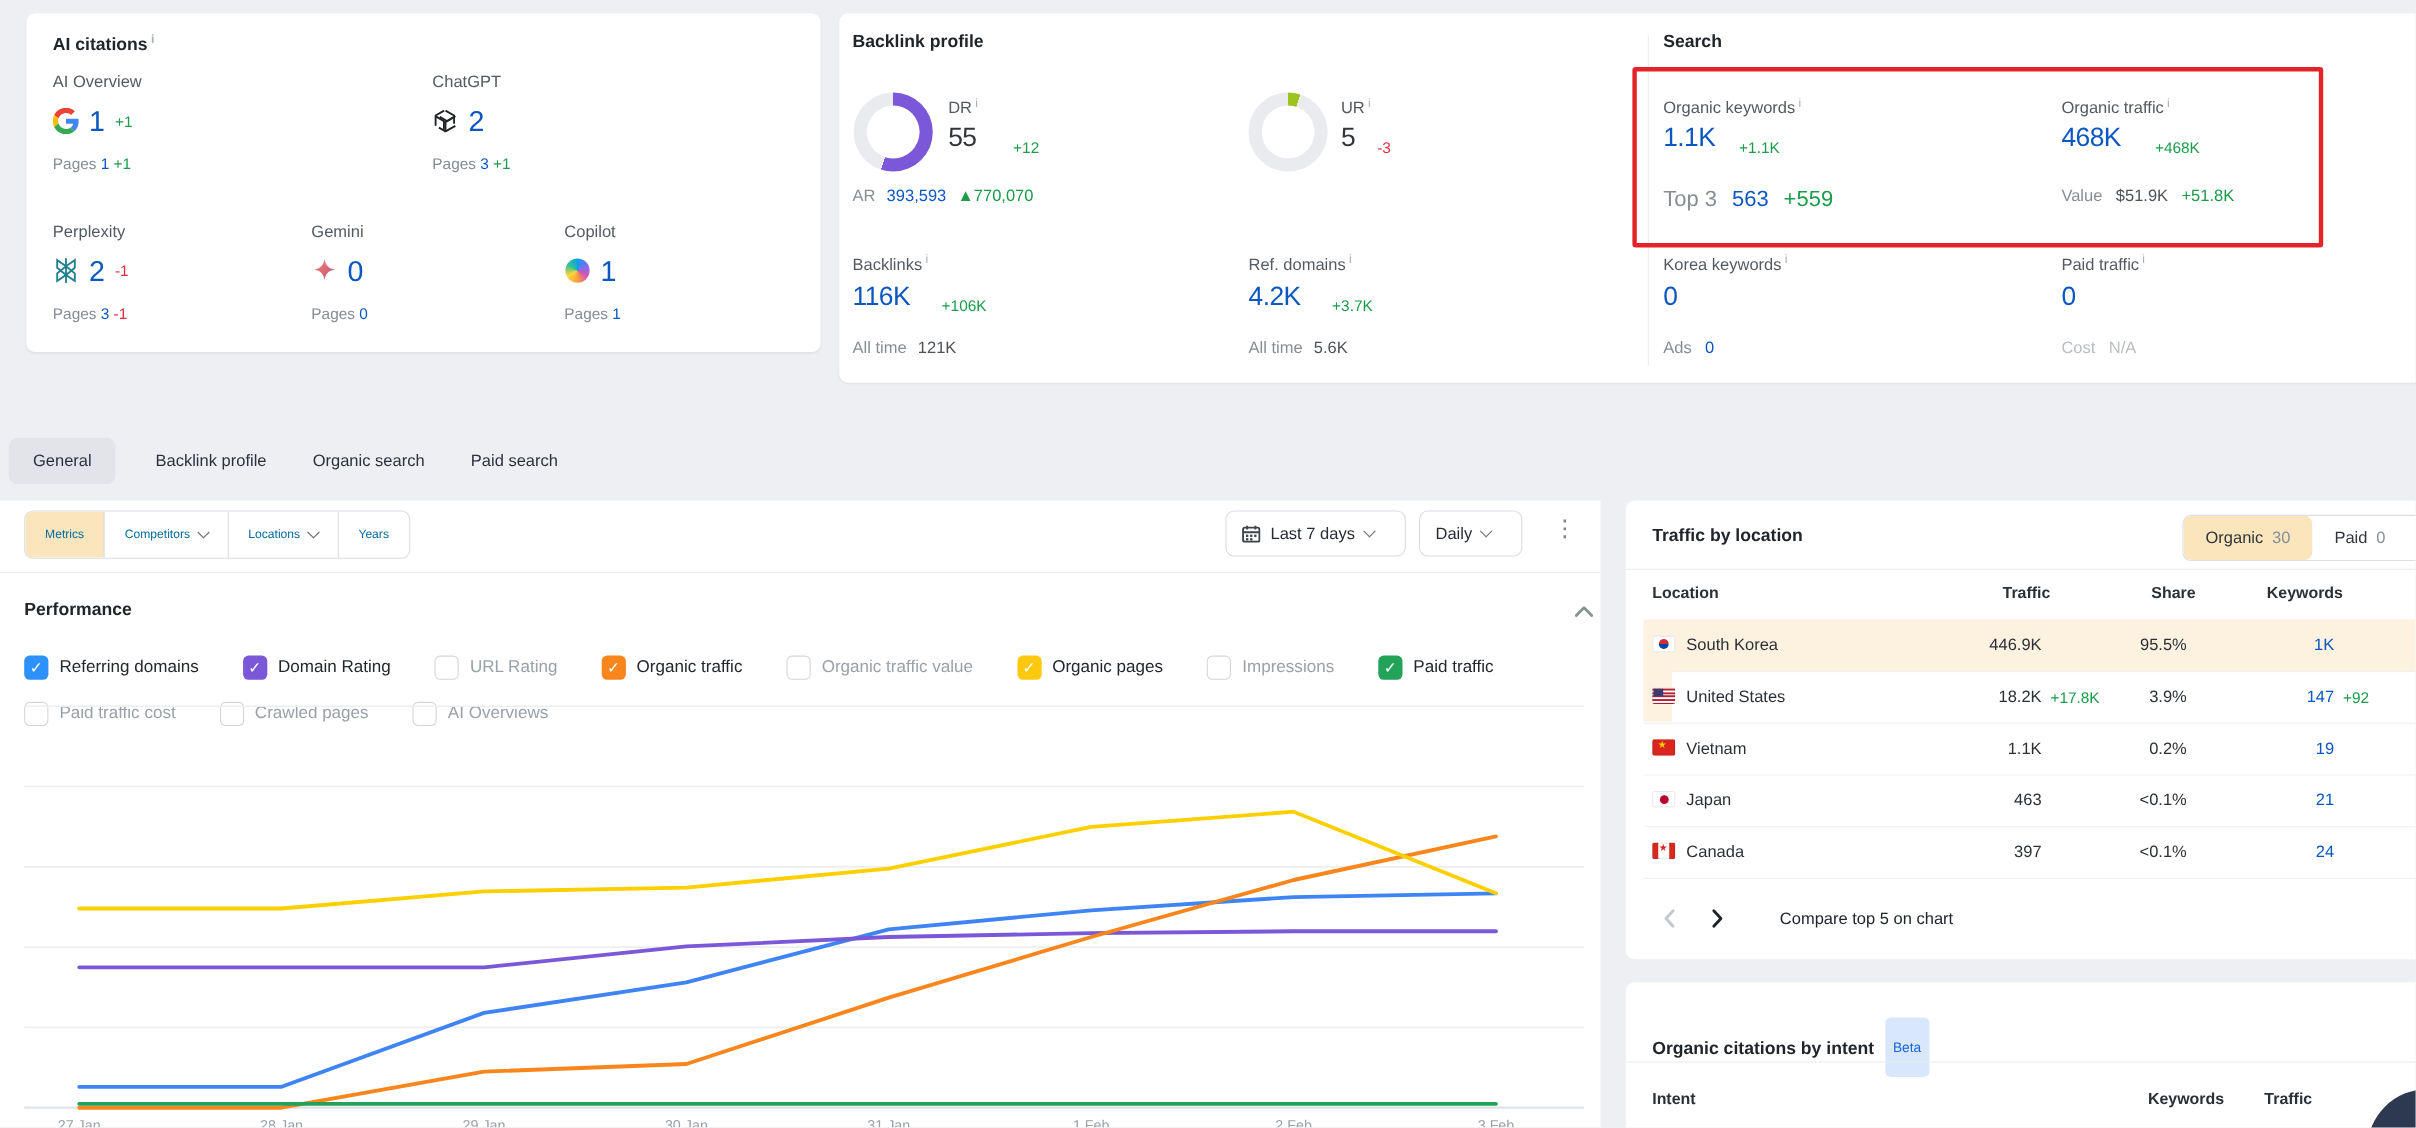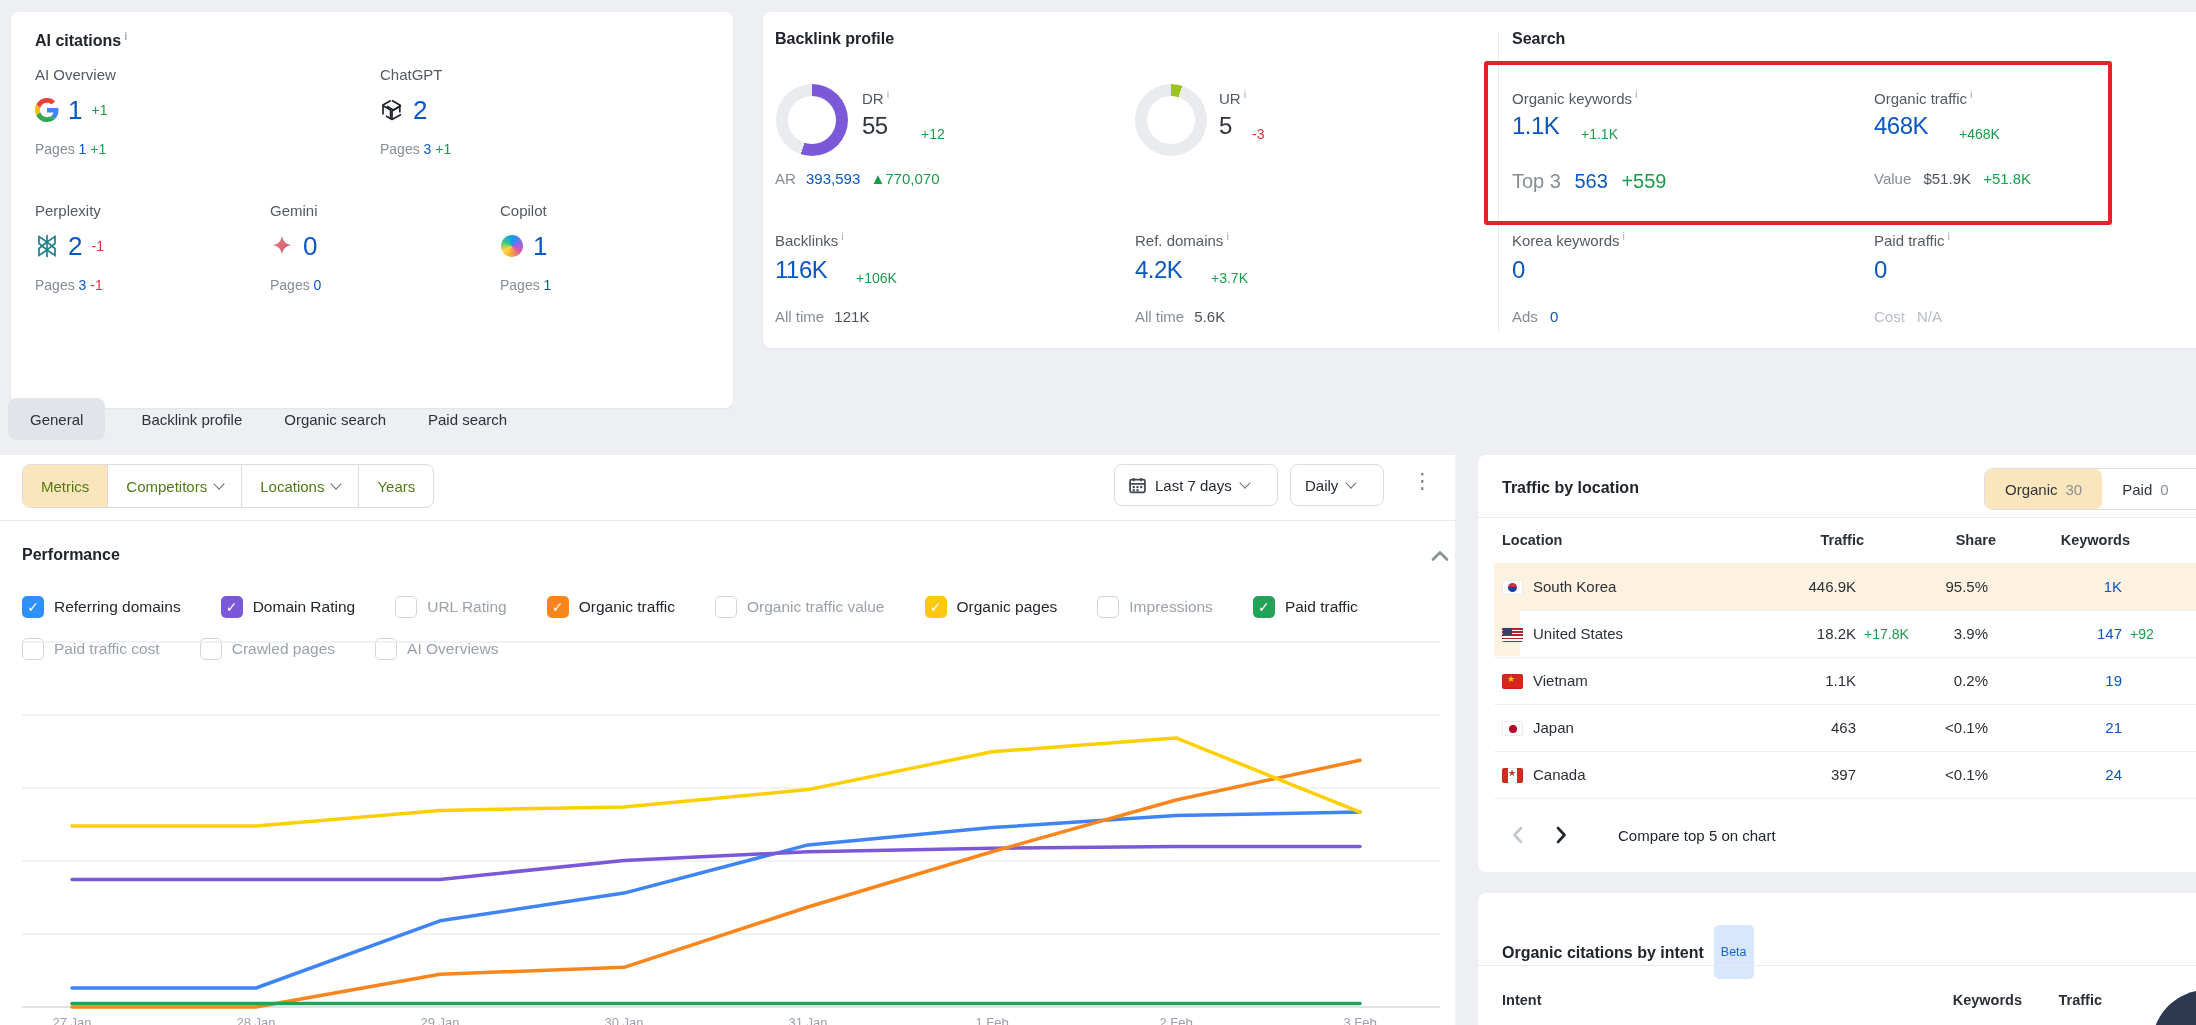--- a/index.html
+++ b/index.html
@@ -41,21 +41,21 @@
   .red-box{position:absolute;border:4px solid #e42328;border-radius:3px;z-index:6;pointer-events:none}
 
   
   .tabbar{position:absolute;left:8px;top:398px;display:flex;align-items:center;gap:30px;height:42px}
   .tab{font-size:15px;color:#2d323a;padding:0 6px;cursor:pointer}
   .tab.active{background:#e2e4e9;border-radius:8px;height:42px;display:flex;align-items:center;padding:0 22px}
 
   
   .panel{position:absolute;background:#fff}
   .seg-group{position:absolute;display:flex;height:42px;border:1px solid #d9dce1;border-radius:8px;background:#fff;overflow:hidden}
-  .seg{display:flex;align-items:center;gap:8px;padding:0 18px;font-size:15px;color:#4d7c0f;border-right:1px solid #d9dce1;cursor:pointer;white-space:nowrap}
+  .seg{display:flex;align-items:center;gap:8px;padding:0 18px;font-size:11px;color:#0369a1;border-right:1px solid #d9dce1;cursor:pointer;white-space:nowrap}
   .seg:last-child{border-right:none}
   .seg.hl{background:#fbe5bd}
   .btn{position:absolute;display:flex;align-items:center;gap:9px;height:42px;border:1px solid #d9dce1;border-radius:8px;background:#fff;padding:0 14px;font-size:15px;color:#262b33;box-sizing:border-box;cursor:pointer}
   .chev{width:7px;height:7px;border-right:1.8px solid #6b7076;border-bottom:1.8px solid #6b7076;transform:rotate(45deg);margin-top:-4px}
   .dots{position:absolute;font-size:21px;color:#7d838a;letter-spacing:0;line-height:9px;cursor:pointer}
 
   
   .cbrow{position:absolute;display:flex;gap:40px;align-items:center}
   .cb{display:flex;align-items:center;gap:10px;cursor:pointer}
   .cb .box{width:22px;height:22px;border-radius:5px;box-sizing:border-box;display:flex;align-items:center;justify-content:center;color:#fff;font-size:14px;font-weight:700}
@@ -66,21 +66,21 @@
   
   .rp-title{position:absolute;font-size:16px;font-weight:700;color:#20242b}
   .toggle{position:absolute;display:flex;height:42px;border:1px solid #dcdfe4;border-radius:8px;overflow:hidden;background:#fff;box-sizing:border-box}
   .toggle .opt{display:flex;align-items:center;gap:8px;padding:0 20px;font-size:15px;color:#30353c;cursor:pointer;white-space:nowrap}
   .toggle .opt .cnt{color:#8a9097}
   .toggle .opt.on{background:#fbe5bd;border-radius:7px}
 
   .loc-grid{display:grid;grid-template-columns:218px 144px 60px 72px 134px 70px;align-items:center}
   .loc-head{position:absolute;left:1502px;width:698px;height:31px;font-size:14.5px;font-weight:700;color:#2b3037}
   .loc-row{position:absolute;left:1494px;width:724px;height:47px;font-size:15px;color:#2b3037;border-bottom:1px solid #eef0f2}
-  .loc-row .name{display:flex;align-items:flex-end;gap:10px;padding-left:8px}
+  .loc-row .name{display:flex;align-items:flex-start;gap:10px;padding-left:8px}
   .r{text-align:right}
   .flag{width:21px;height:15px;border-radius:2px;border:1px solid rgba(0,0,0,.08);position:relative;overflow:hidden;flex:0 0 auto;box-sizing:border-box}
   .flag.kr{background:#fff}
   .flag.kr::before{content:"";position:absolute;left:5px;top:2px;width:9px;height:9px;border-radius:50%;background:linear-gradient(180deg,#cd2e3a 50%,#0047a0 50%)}
   .flag.us{background:repeating-linear-gradient(180deg,#b22234 0 1.6px,#fff 1.6px 3.2px)}
   .flag.us::before{content:"";position:absolute;left:0;top:0;width:9px;height:7px;background:#3c3b6e}
   .flag.vn{background:#da251d}
   .flag.vn::before{content:"★";position:absolute;left:4px;top:-1px;font-size:9px;color:#ffcd00}
   .flag.jp{background:#fff}
   .flag.jp::before{content:"";position:absolute;left:6px;top:3px;width:8px;height:8px;border-radius:50%;background:#bc002d}
@@ -90,21 +90,21 @@
   .pager{position:absolute;display:flex;align-items:center}
   .pg-btn{width:30px;height:30px;display:flex;align-items:center;justify-content:center;cursor:pointer}
   .badge{display:inline-block;background:#d8e7fc;color:#1765d8;font-size:12.5px;border-radius:5px;padding:20px 7px;margin-left:10px;vertical-align:2px;font-weight:400}
   .fab{position:absolute;width:110px;height:110px;border-radius:50%;background:#2c3950;cursor:pointer}
 
   .chart-label{fill:#9aa0a7;font-size:13px;font-family:"Liberation Sans",sans-serif}
 </style>
 </head>
 <body>
 
-<section class="card" style="left:11px;top:12px;width:722px;height:396px">
+<section class="card" style="left:24px;top:12px;width:722px;height:308px">
   <div class="abs sec-title" style="left:24px;top:18px"><span>AI citations</span><span class="info">i</span></div>
   <div class="ai-row" style="left:24px;top:54px" id="ai-row1">
       <div class="ai-item" style="width: 345px;">
         <div class="ai-label">AI Overview</div>
         <div class="ai-value-row">
           <span class="ai-icon">
             <svg width="24" height="24" viewBox="0 0 48 48">
               <path fill="#EA4335" d="M24 9.5c3.54 0 6.71 1.22 9.21 3.6l6.85-6.85C35.9 2.38 30.47 0 24 0 14.62 0 6.51 5.38 2.56 13.22l7.98 6.19C12.43 13.72 17.74 9.5 24 9.5z"></path>
               <path fill="#4285F4" d="M46.98 24.55c0-1.57-.15-3.09-.38-4.55H24v9.02h12.94c-.58 2.96-2.26 5.48-4.78 7.18l7.73 6c4.51-4.18 7.09-10.36 7.09-17.65z"></path>
               <path fill="#FBBC05" d="M10.53 28.59c-.48-1.45-.76-2.99-.76-4.59s.27-3.14.76-4.59l-7.98-6.19C.92 16.46 0 20.12 0 24c0 3.88.92 7.54 2.56 10.78l7.97-6.19z"></path>

